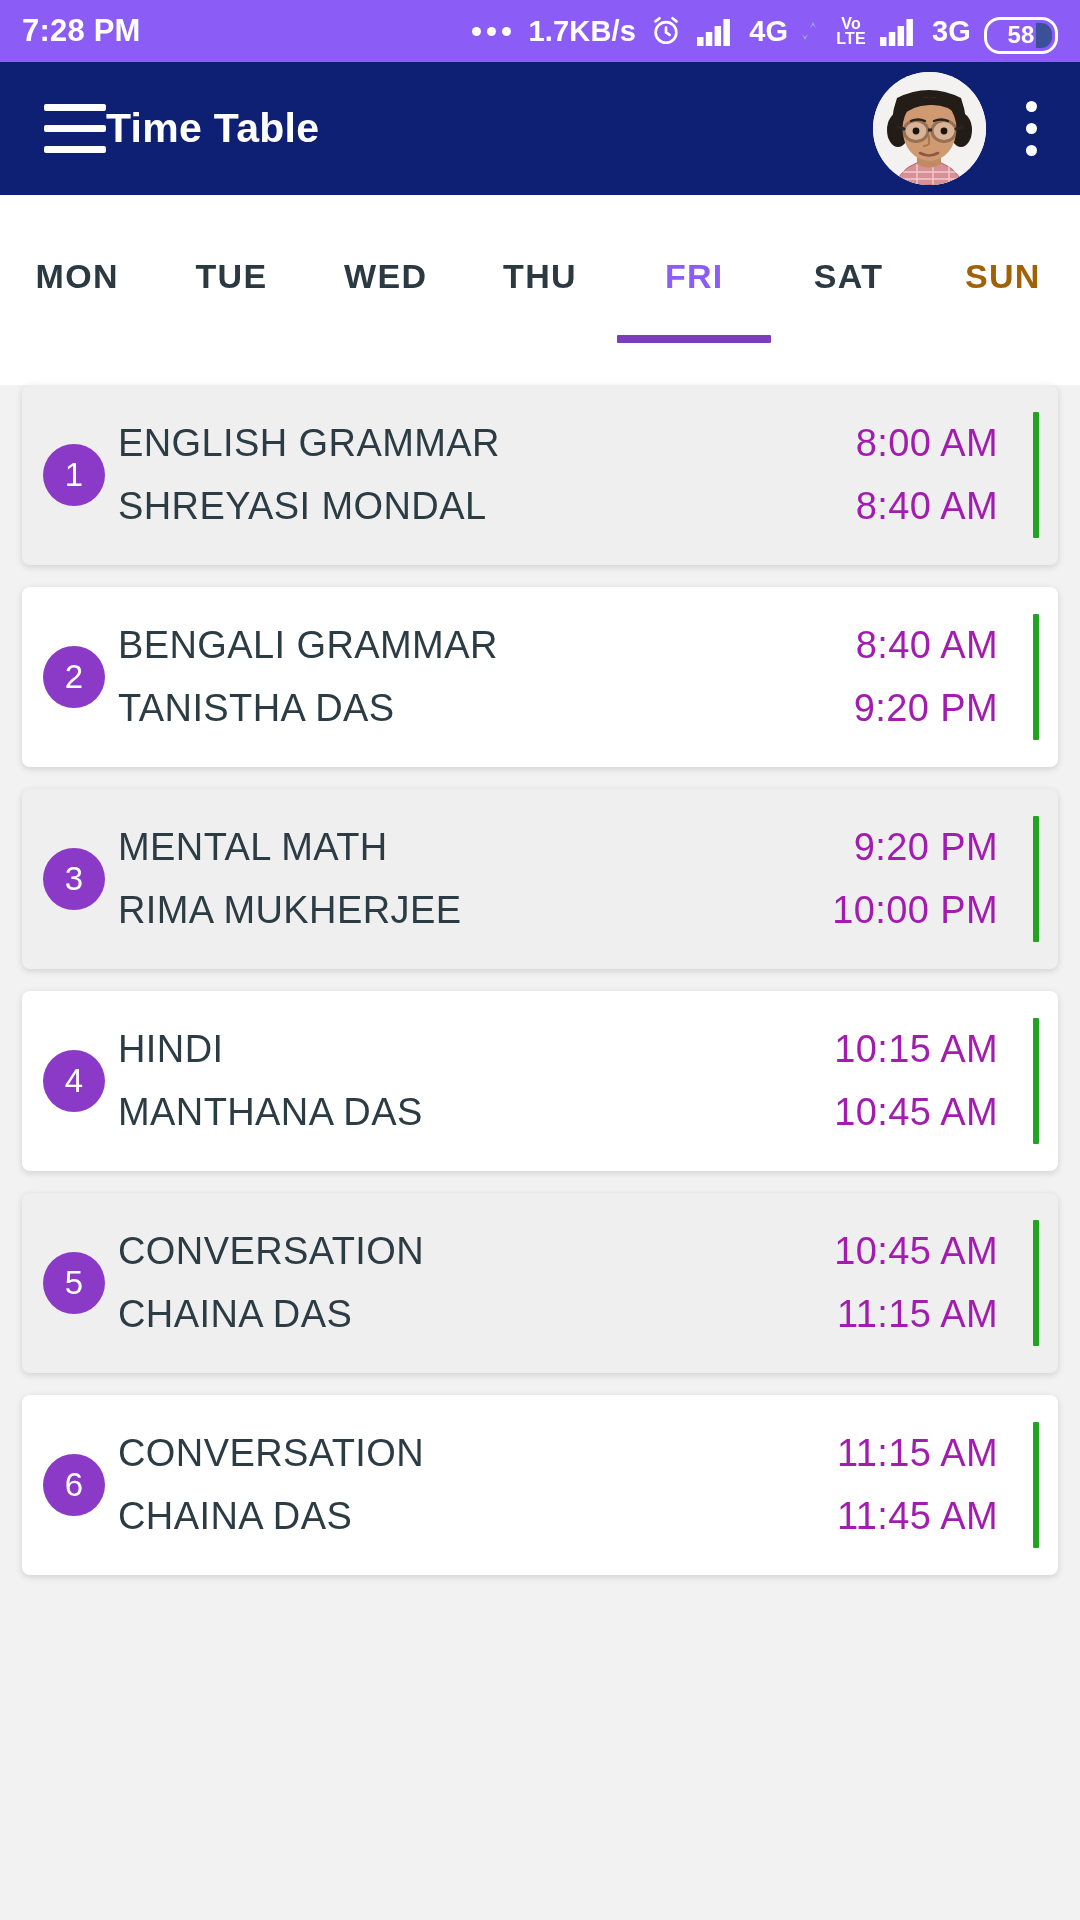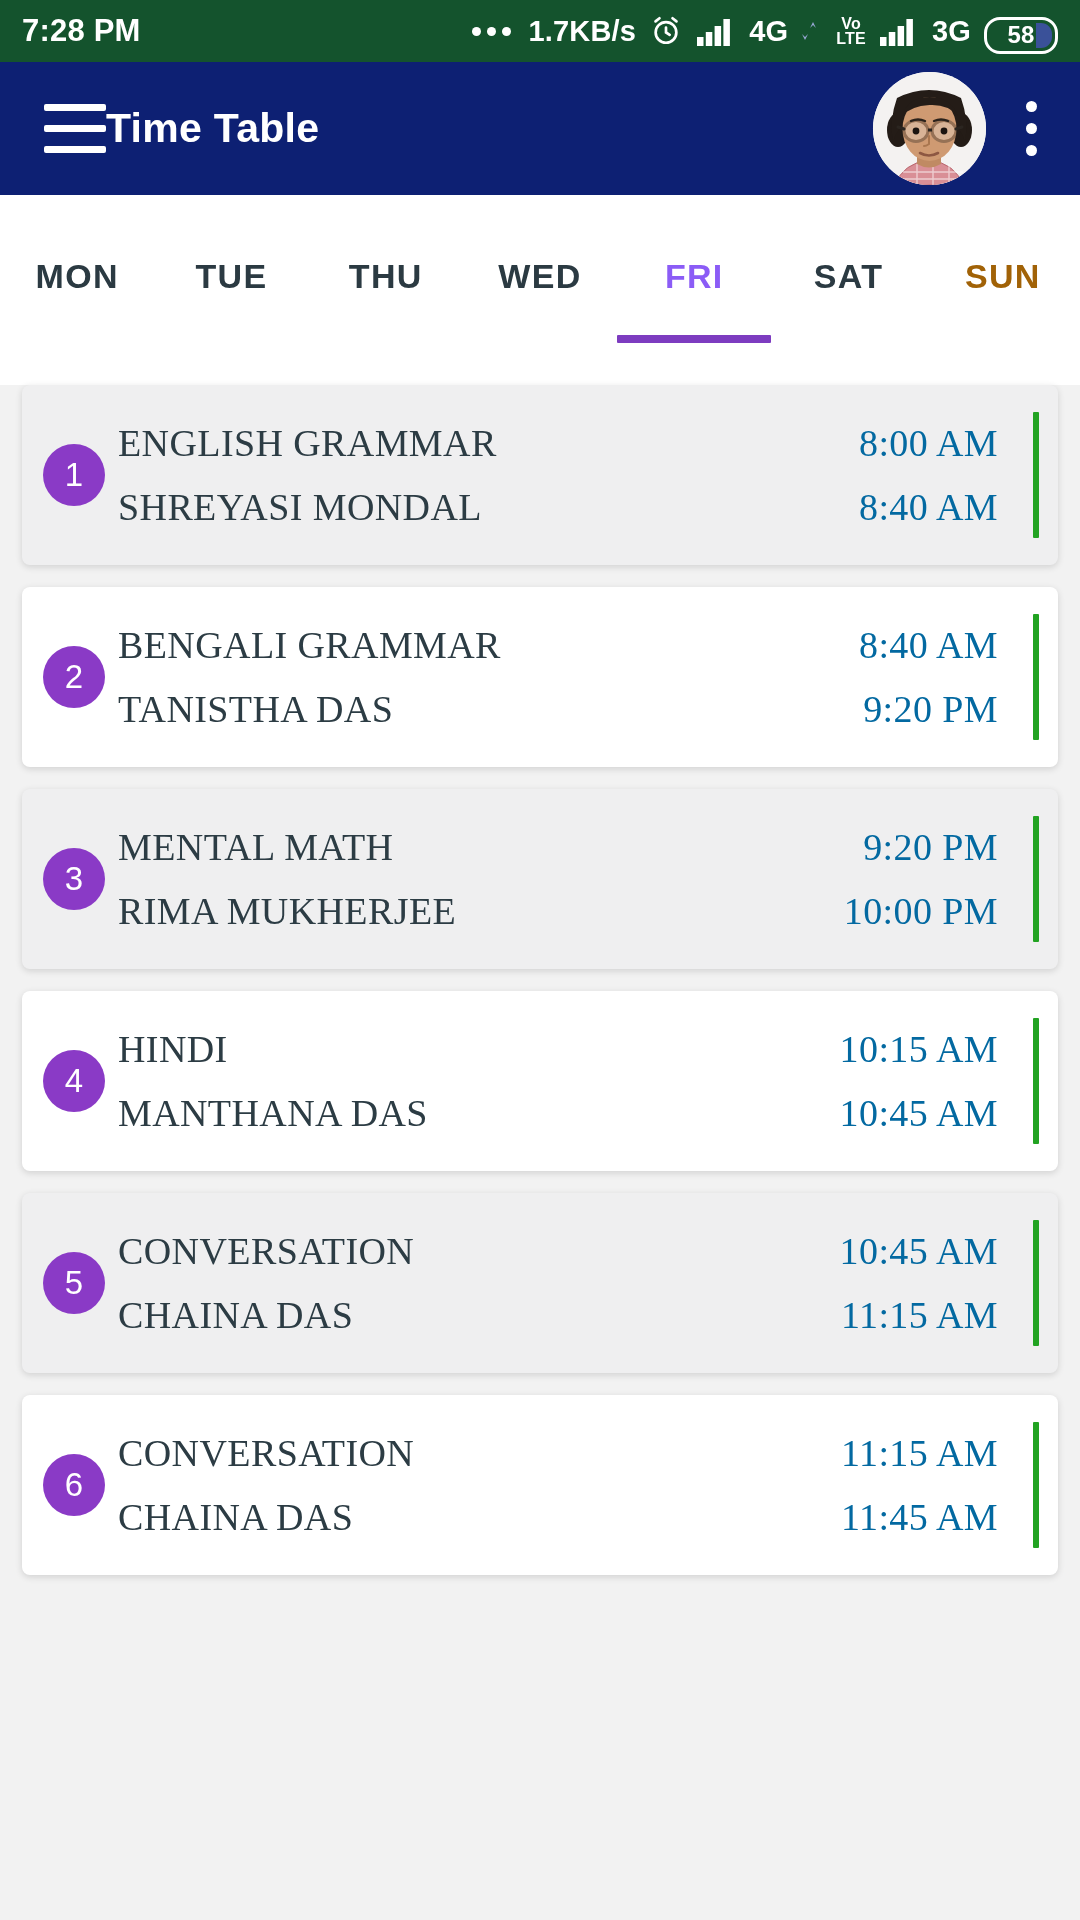--- a/index.html
+++ b/index.html
@@ -5,21 +5,21 @@
   * { margin:0; padding:0; box-sizing:border-box; }
   html, body {
     width:1080px; height:1920px;
     font-family:"Liberation Sans", sans-serif;
     background:#f2f2f2;
     overflow:hidden;
   }
 
   
   .statusbar{
-    height:62px; background:#14532d; color:#fff;
+    height:62px; background:#8b5cf6; color:#fff;
     display:flex; align-items:center; padding:0 22px;
     font-size:30px; font-weight:600; letter-spacing:.2px;
   }
   .sb-clock{ font-size:31px; }
   .sb-right{ margin-left:auto; display:flex; align-items:center; gap:13px; }
   .sb-dots{ display:flex; gap:6px; align-items:center; margin-right:4px; }
   .sb-dots i{ width:9px; height:9px; border-radius:50%; background:#fff; display:block; }
   .sb-speed{ font-size:29px; font-weight:600; }
   .sb-net{ font-size:29px; font-weight:700; }
   .sb-small{ font-size:16px; font-weight:700; line-height:.95; text-align:center;margin-left:6px; }
@@ -85,27 +85,27 @@
     position:absolute; left:21px; top:50%; transform:translateY(-50%);
     width:62px; height:62px; border-radius:50%;
     background:#8a3ac6; color:#fff;
     display:flex; align-items:center; justify-content:center;
     font-size:33px; font-weight:500;
   }
   .card-body{
     margin-left:96px; margin-right:60px; flex:1;
     display:flex; flex-direction:column; justify-content:center; gap:20px;
   }
-  .row{ display:flex; align-items:flex-end;font-family:Liberation Serif, serif; }
+  .row{ display:flex; align-items:flex-end; }
   .subject, .teacher{
     font-size:38px; color:#2c3c44; letter-spacing:.4px; font-weight:400;
     white-space:nowrap;
   }
   .time{
-    margin-left:auto; font-size:38px; color:#0369a1; letter-spacing:.4px;
+    margin-left:auto; font-size:38px; color:#a21caf; letter-spacing:.4px;
     font-weight:400; white-space:nowrap;
   }
   .accent{
     position:absolute; right:19px; top:27px; bottom:27px;
     width:6px; background:#22a322; border-radius:1px;
   }
 </style>
 </head>
 <body>
 
@@ -215,22 +215,22 @@
       <i></i>
         <i></i>
         <i></i>
     </div>
   </div>
 </div>
 
 <div class="tabbar">
   <div class="tab">MON</div>
   <div class="tab">TUE</div>
+  <div class="tab">WED</div>
   <div class="tab">THU</div>
-  <div class="tab">WED</div>
   <div class="tab active">FRI</div>
   <div class="tab">SAT</div>
   <div class="tab disabled">SUN</div>
 </div>
 
 <div class="list">
 
   <div class="card alt">
     <div class="badge">1</div>
     <div class="card-body">

